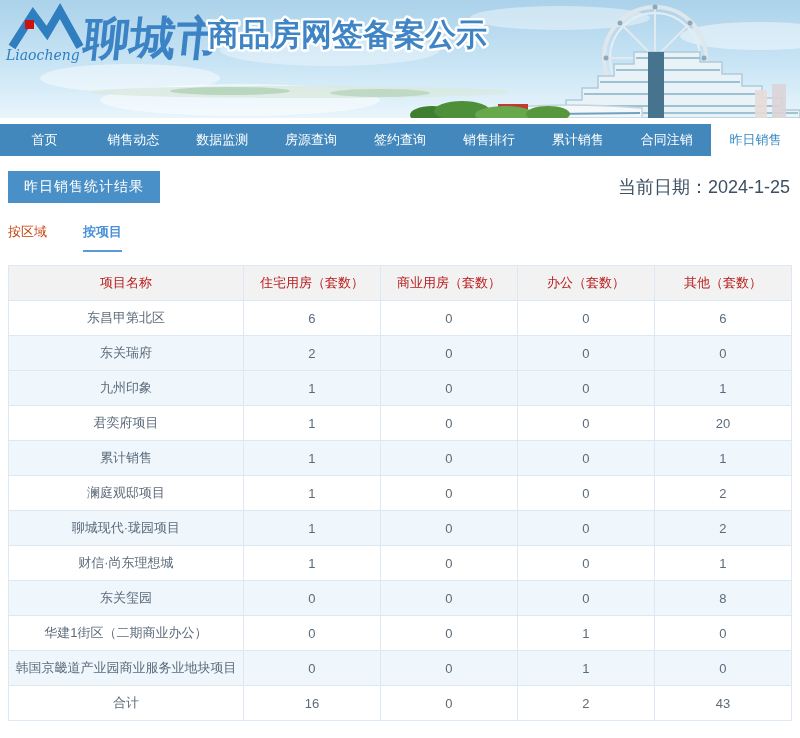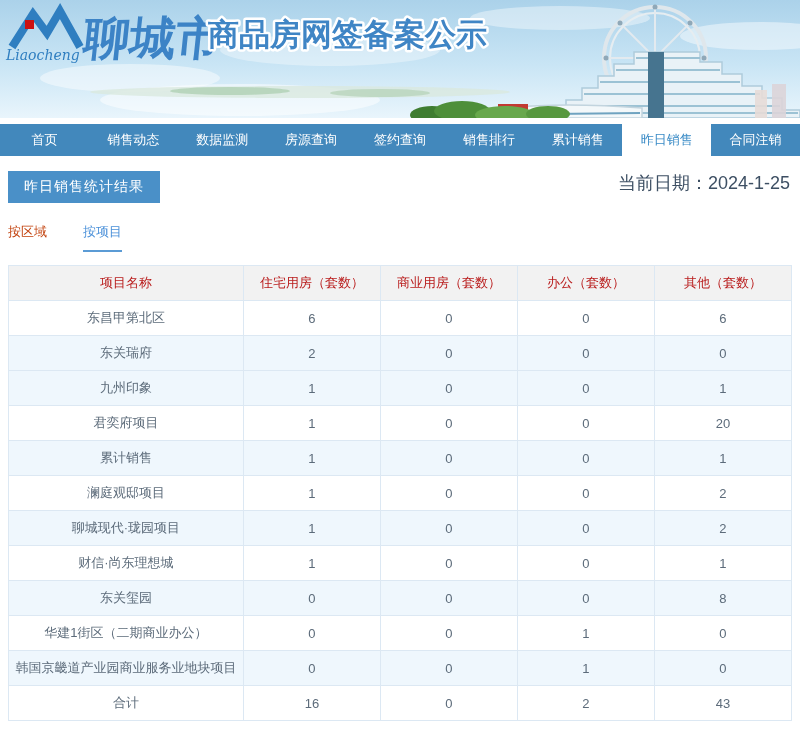--- a/index.html
+++ b/index.html
@@ -11,28 +11,28 @@
   .banner svg { display:block; width:800px; height:118px; }
 
   
   .nav { display:flex; width:800px; height:32px; background:#4288bc; }
   .nav-item { flex:1; display:flex; align-items:center; justify-content:center;
               color:#ffffff; font-size:13px; cursor:pointer; white-space:nowrap; }
   .nav-item.active { background:#ffffff; color:#3a8bc6; }
 
   
   .content { padding:0 8px; }
-  .title-row { display:flex; justify-content:space-between; margin-top:15px; }
+  .title-row { display:flex; justify-content:space-between; align-items:center; margin-top:15px; }
   .section-title { background:#4a90c8; color:#fff; font-size:14px; padding:7px 16px; letter-spacing:1px; }
   .date-wrap { font-size:18px; color:#3d4f63; padding-right:2px; }
   .date-wrap span { color:#3d4f63; }
 
   .tabs { display:flex; gap:36px; margin-top:20px; font-size:13px; }
   .tab { padding-bottom:9px; color:#c2410c; cursor:pointer; border-bottom:2px solid transparent; }
-  .tab.active { color:#4a90d9; border-bottom:2px solid #5b9bd5; }
+  .tab.active { color:#4a90d9; border-bottom:2px solid #5b9bd5;font-weight:bold; }
 
   
   table { width:100%; border-collapse:collapse; margin-top:13px; table-layout:fixed; }
   th, td { border:1px solid #dce8f3; height:35px; text-align:center;
            font-size:13px; font-weight:normal; padding:2px 4px; }
   th { background:#f2f2f2; color:#b91c1c; }
   td { color:#5c6b7a; background:#fff; }
   tr.alt td { background:#eff7fd; }
 </style>
 </head>
@@ -131,22 +131,22 @@
   </div>
 
   <div class="nav">
       <div class="nav-item">首页</div>
       <div class="nav-item">销售动态</div>
       <div class="nav-item">数据监测</div>
       <div class="nav-item">房源查询</div>
       <div class="nav-item">签约查询</div>
       <div class="nav-item">销售排行</div>
       <div class="nav-item">累计销售</div>
+      <div class="nav-item">合同注销</div>
       <div class="nav-item active">昨日销售</div>
-      <div class="nav-item">合同注销</div>
     </div>
 
   <div class="content">
 
     <div class="title-row">
       <div class="section-title">昨日销售统计结果</div>
       <div class="date-wrap">
         <span>当前日期：</span><span>2024-1-25</span>
       </div>
     </div>

